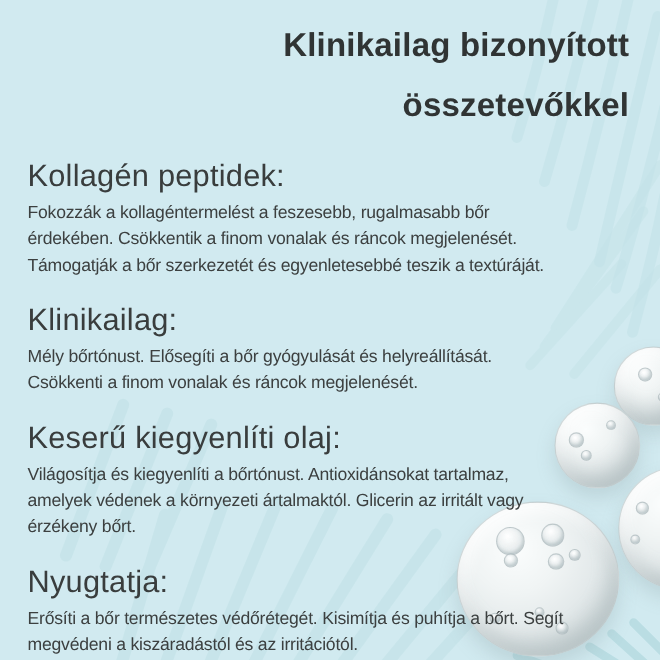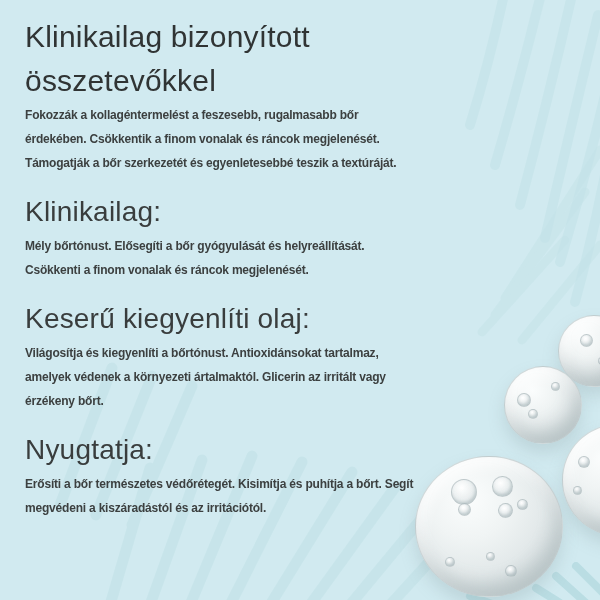--- a/index.html
+++ b/index.html
@@ -39,29 +39,29 @@
   .b-small-top{left:558px;top:315px;width:72px;height:72px;}
   .b-medium{left:504px;top:366px;width:78px;height:78px;}
   .b-right{left:562px;top:424px;width:112px;height:112px;}
   .b-large{left:415px;top:456px;width:148px;height:141px;}
   
   .content{
     position:absolute;inset:0;z-index:3;
     padding:15px 28px 0 25px;
   }
   .title{
-    margin:0;font-size:30px;font-weight:400;line-height:44px;
-    color:var(--title-text);white-space:pre-line;letter-spacing:.2px;
+    margin:0;font-size:30px;font-weight:700;line-height:54px;
+    color:var(--title-text);white-space:pre-line;letter-spacing:.2px;text-align:right;
   }
   .section h2{
     margin:20px 0 5px;font-size:28px;font-weight:400;line-height:34px;
     color:var(--heading-text);letter-spacing:.2px;
   }
   .section p{
-    margin:0;font-size:12px;font-weight:700;line-height:24px;
+    margin:0;font-size:16px;font-weight:400;line-height:24px;
     color:var(--body-text);white-space:pre;letter-spacing:-.2px;
   }
 </style>
 </head>
 <body>
 
 <div class="canvas">
 
   <svg class="leaf-layer" width="600" height="600" viewBox="0 0 600 600" fill="none">
 
@@ -128,20 +128,21 @@
     <div class="drop" style="left:20%;top:72%;width:10px;height:10px;"></div>
     <div class="drop" style="left:48%;top:68%;width:9px;height:9px;"></div>
     <div class="drop" style="left:61%;top:78%;width:12px;height:12px;"></div>
   </div>
 
   <div class="content">
     <h1 class="title">Klinikailag bizonyított
 összetevőkkel</h1>
 
     <div class="section">
+      <h2>Kollagén peptidek:</h2>
       <p>Fokozzák a kollagéntermelést a feszesebb, rugalmasabb bőr
 érdekében. Csökkentik a finom vonalak és ráncok megjelenését.
 Támogatják a bőr szerkezetét és egyenletesebbé teszik a textúráját.</p>
     </div>
 
     <div class="section">
       <h2>Klinikailag:</h2>
       <p>Mély bőrtónust. Elősegíti a bőr gyógyulását és helyreállítását.
 Csökkenti a finom vonalak és ráncok megjelenését.</p>
     </div>

